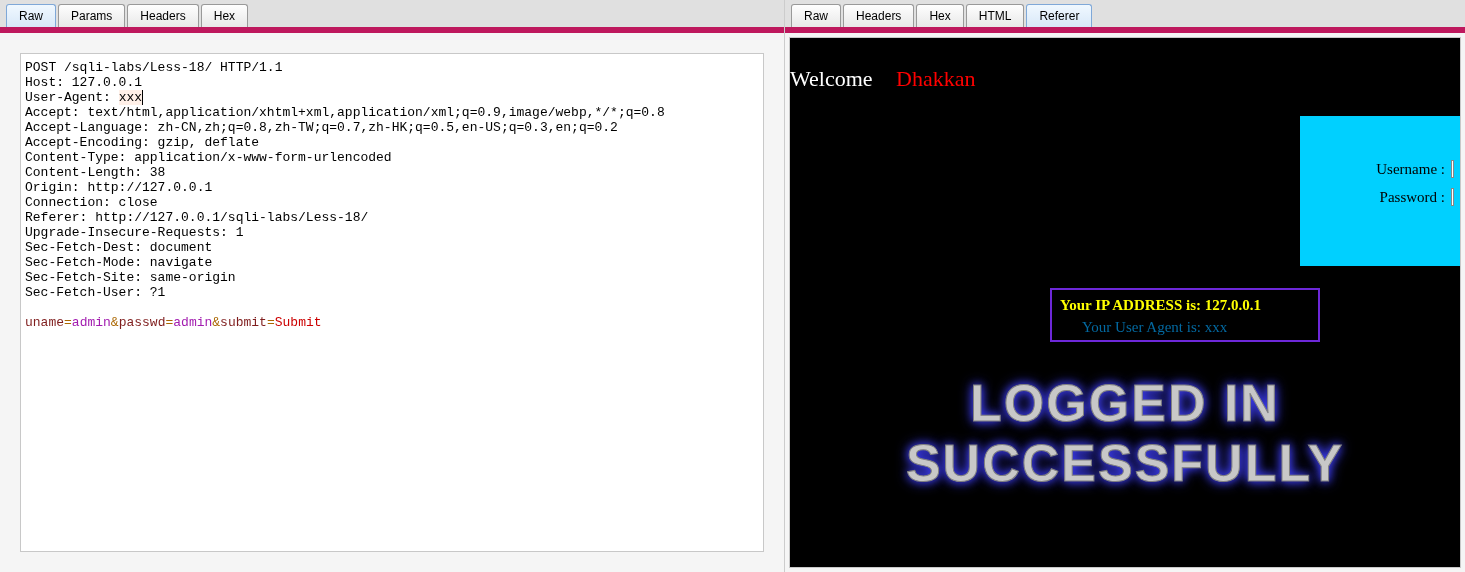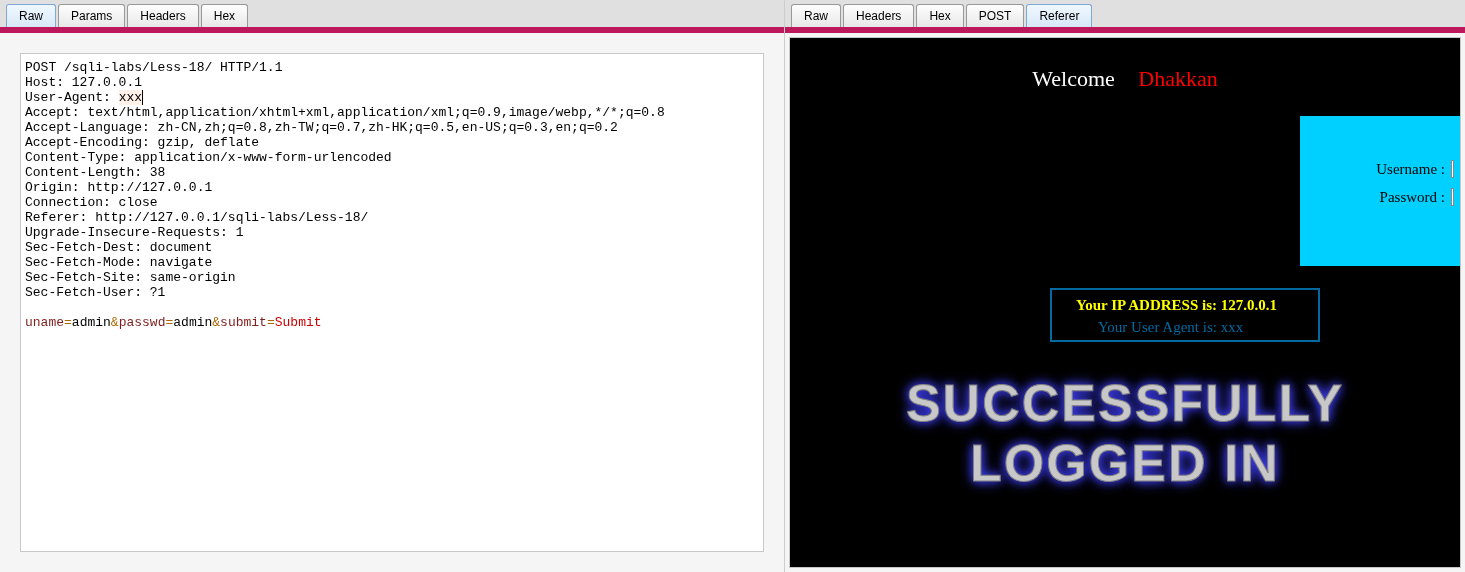--- a/index.html
+++ b/index.html
@@ -57,34 +57,33 @@
       line-height: 15px;
       white-space: pre-wrap;
       overflow: auto;
       position: relative;
     }
     .request-area .line { display: block; }
     .hl-cursor {
       border-right: 1px solid #000;
     }
     .param-name { color: #7f1d1d; }
-    .param-val { color: #000000; }
+    .param-val { color: #a21caf; }
     .amp { color: #aa6600; }
     .eq { color: #aa6600; }
     .submit-val { color: #cc0000; }
     .render-frame {
       flex: 1;
       background: #000;
       margin: 4px;
       border: 1px solid #c8c8c8;
       position: relative;
       overflow: hidden;
     }
     .welcome-line {
-      text-align: center;
       margin-top: 28px;
       font-family: Georgia, "Times New Roman", serif;
       font-size: 22px;
     }
     .welcome-white { color: #fff; }
     .welcome-red { color: #ff0000; margin-left: 18px; }
     .login-box {
       position: absolute;
       top: 78px;
       right: 0;
@@ -108,22 +107,22 @@
       height: 18px;
       border: 1px solid #888;
       background: #fff;
     }
     .info-box {
       position: absolute;
       top: 250px;
       left: 260px;
       width: 270px;
       height: 54px;
-      border: 2px solid #0369a1;
-      padding: 4px 24px;
+      border: 2px solid #6d28d9;
+      padding: 4px 8px;
       font-family: "Times New Roman", serif;
       font-size: 15px;
       line-height: 22px;
     }
     .info-box .ip { color: #ffff00; font-weight: bold; }
     .info-box .ua { color: #0369a1; margin-left: 22px; }
     .success-text {
       position: absolute;
       top: 335px;
       width: 100%;
@@ -156,21 +155,21 @@
     <div class="tab">Hex</div>
   </div>
   <div class="request-area"><span class="line">POST /sqli-labs/Less-18/ HTTP/1.1</span><span class="line">Host: 127.0.0.1</span><span class="line"><span>User-Agent: </span><span class="highlight-xxx hl-cursor">xxx</span></span><span class="line">Accept: text/html,application/xhtml+xml,application/xml;q=0.9,image/webp,*/*;q=0.8</span><span class="line">Accept-Language: zh-CN,zh;q=0.8,zh-TW;q=0.7,zh-HK;q=0.5,en-US;q=0.3,en;q=0.2</span><span class="line">Accept-Encoding: gzip, deflate</span><span class="line">Content-Type: application/x-www-form-urlencoded</span><span class="line">Content-Length: 38</span><span class="line">Origin: http://127.0.0.1</span><span class="line">Connection: close</span><span class="line">Referer: http://127.0.0.1/sqli-labs/Less-18/</span><span class="line">Upgrade-Insecure-Requests: 1</span><span class="line">Sec-Fetch-Dest: document</span><span class="line">Sec-Fetch-Mode: navigate</span><span class="line">Sec-Fetch-Site: same-origin</span><span class="line">Sec-Fetch-User: ?1</span><span class="line">&nbsp;</span><span class="line"><span class="param-name">uname</span><span class="eq">=</span><span class="param-val">admin</span><span class="amp">&amp;</span><span class="param-name">passwd</span><span class="eq">=</span><span class="param-val">admin</span><span class="amp">&amp;</span><span class="param-name">submit</span><span class="eq">=</span><span class="submit-val">Submit</span></span></div>
 </div>
 
 <div class="panel-right">
   <div class="tab-bar">
     <div class="tab">Raw</div>
     <div class="tab">Headers</div>
     <div class="tab">Hex</div>
-    <div class="tab">POST</div>
+    <div class="tab">HTML</div>
     <div class="tab active">Referer</div>
   </div>
   <div class="render-frame">
     <div class="welcome-line">
       <span class="welcome-white">Welcome</span>
       <span class="welcome-red">Dhakkan</span>
     </div>
     <div class="login-box">
       <div class="row">
         <span>Username :</span>
@@ -179,17 +178,17 @@
       <div class="row">
         <span>Password :</span>
         <input type="password" style="">
       </div>
     </div>
     <div class="info-box">
       <div class="ip">Your IP ADDRESS is: 127.0.0.1</div>
       <div class="ua">Your User Agent is: xxx</div>
     </div>
     <div class="success-text">
+      <div>LOGGED IN</div>
       <div>SUCCESSFULLY</div>
-      <div>LOGGED IN</div>
     </div>
   </div>
 </div>
 
 </body></html>

